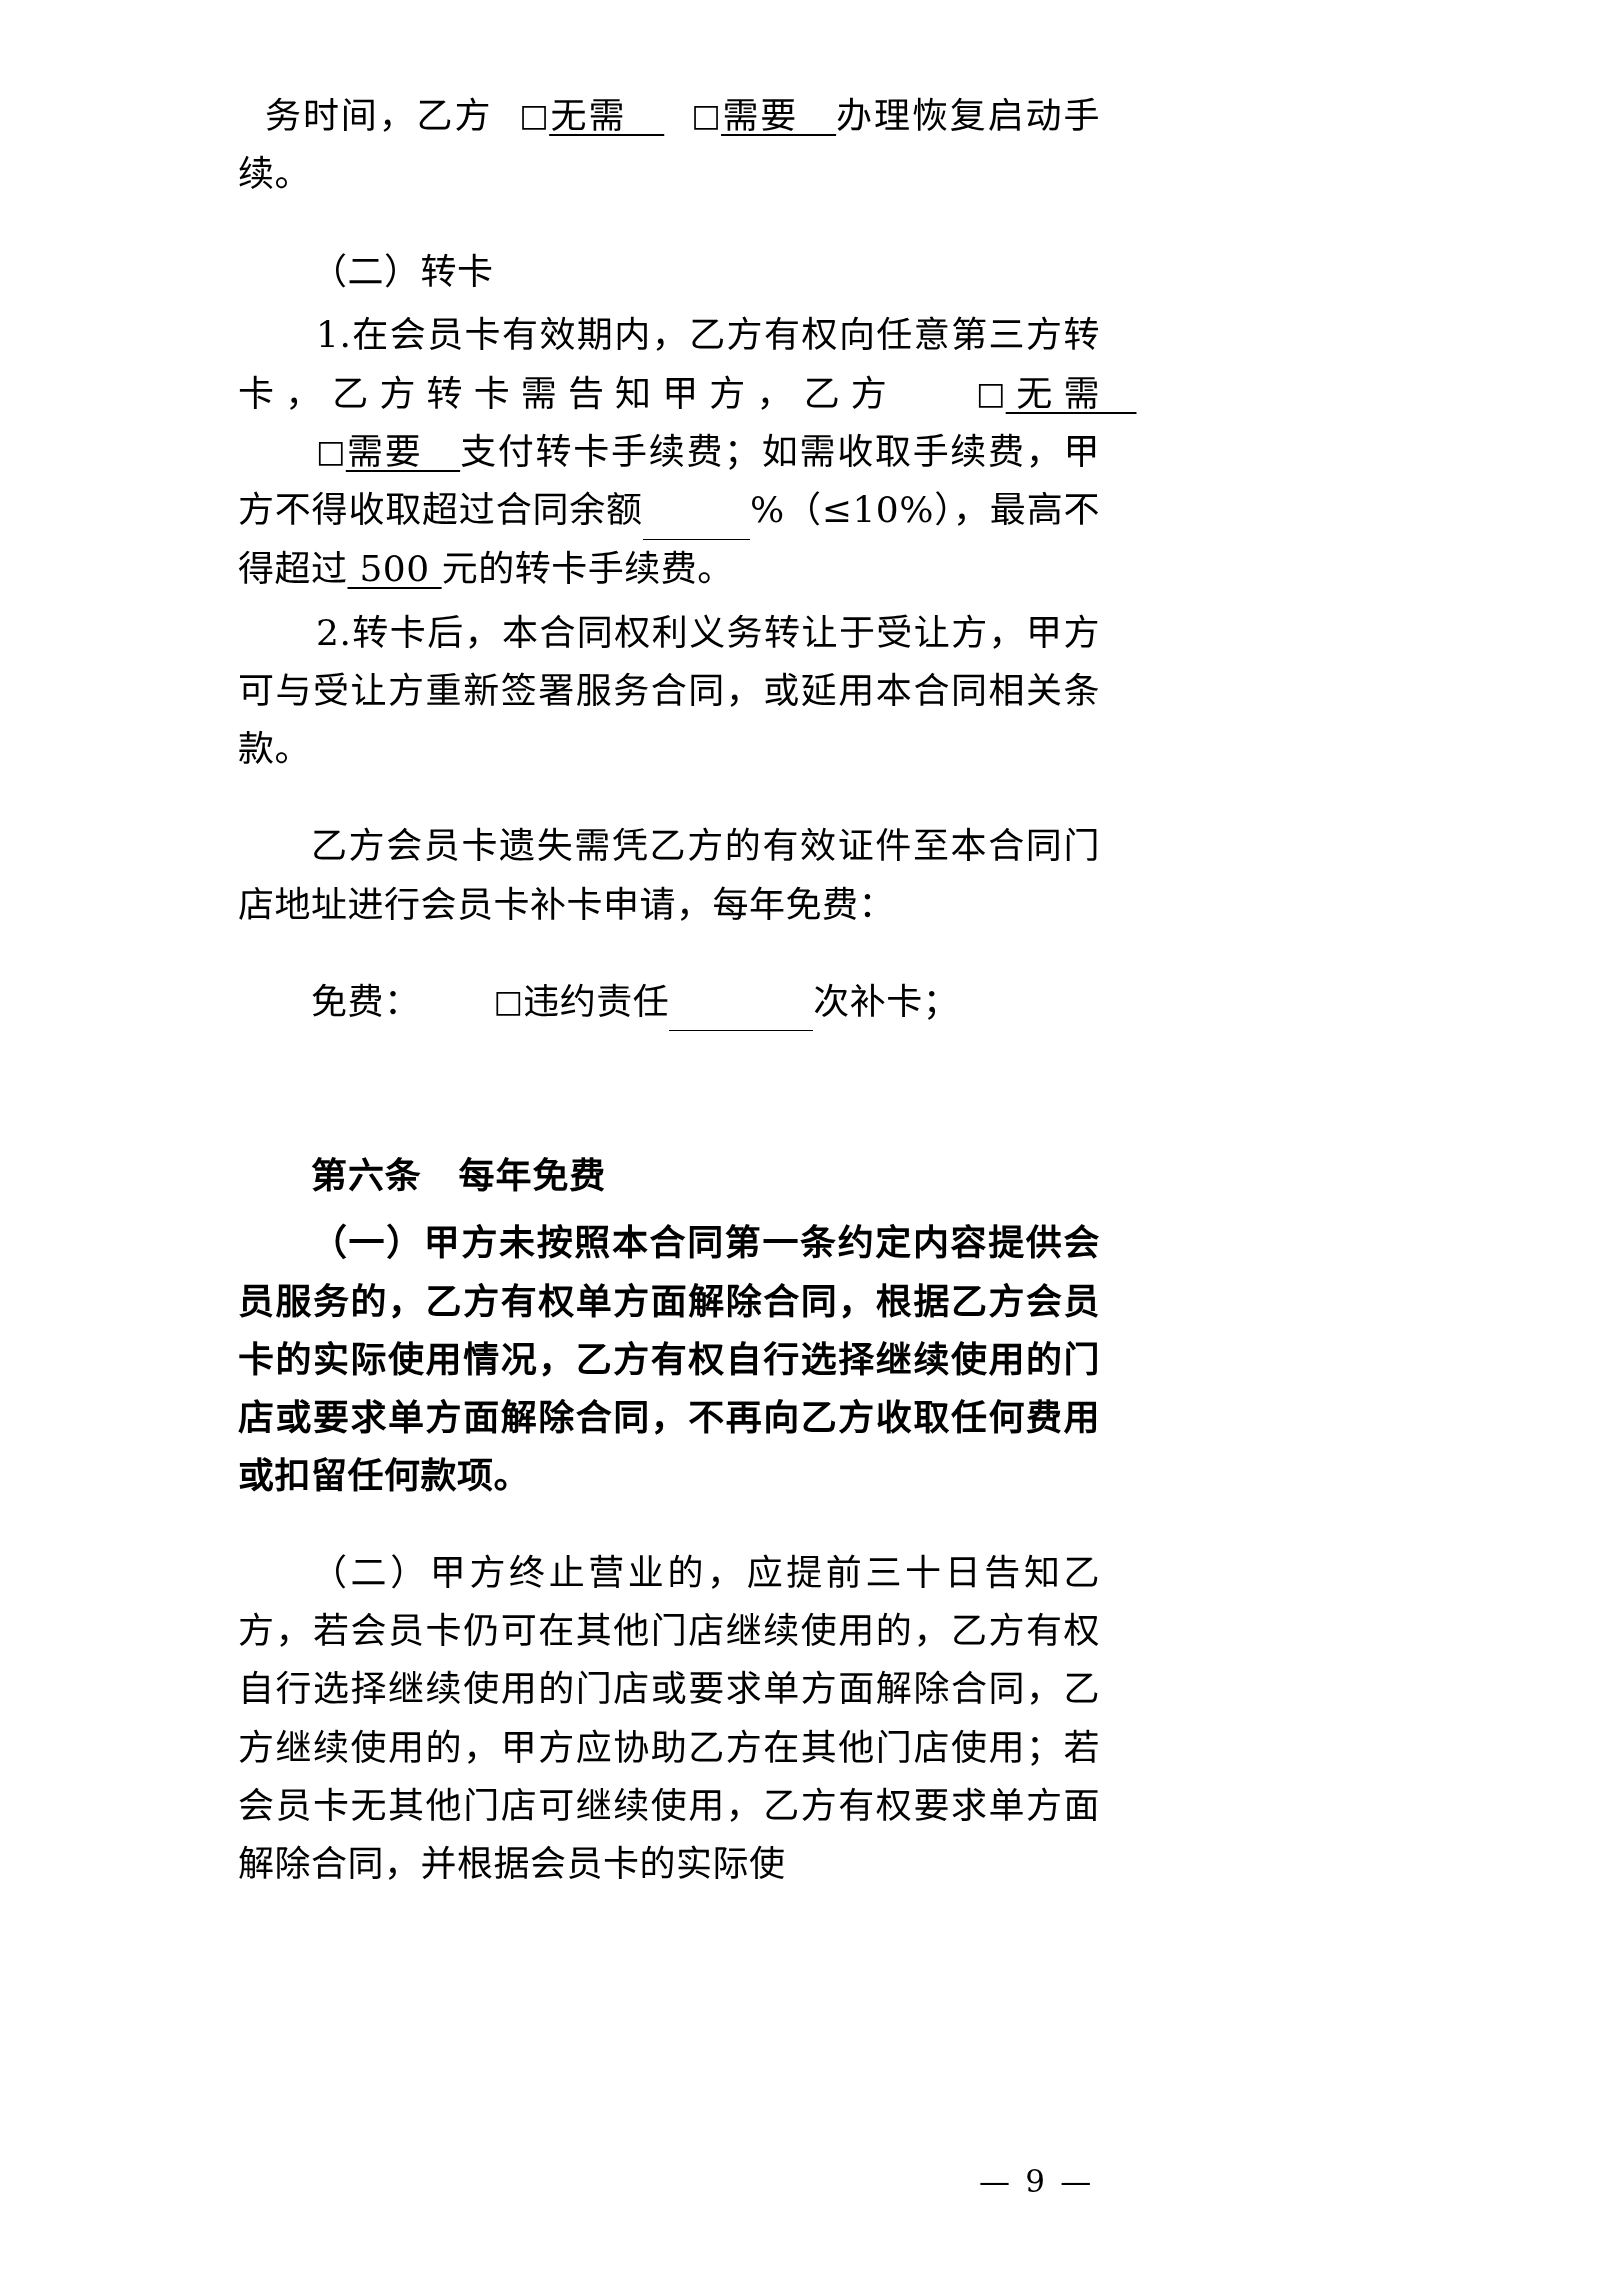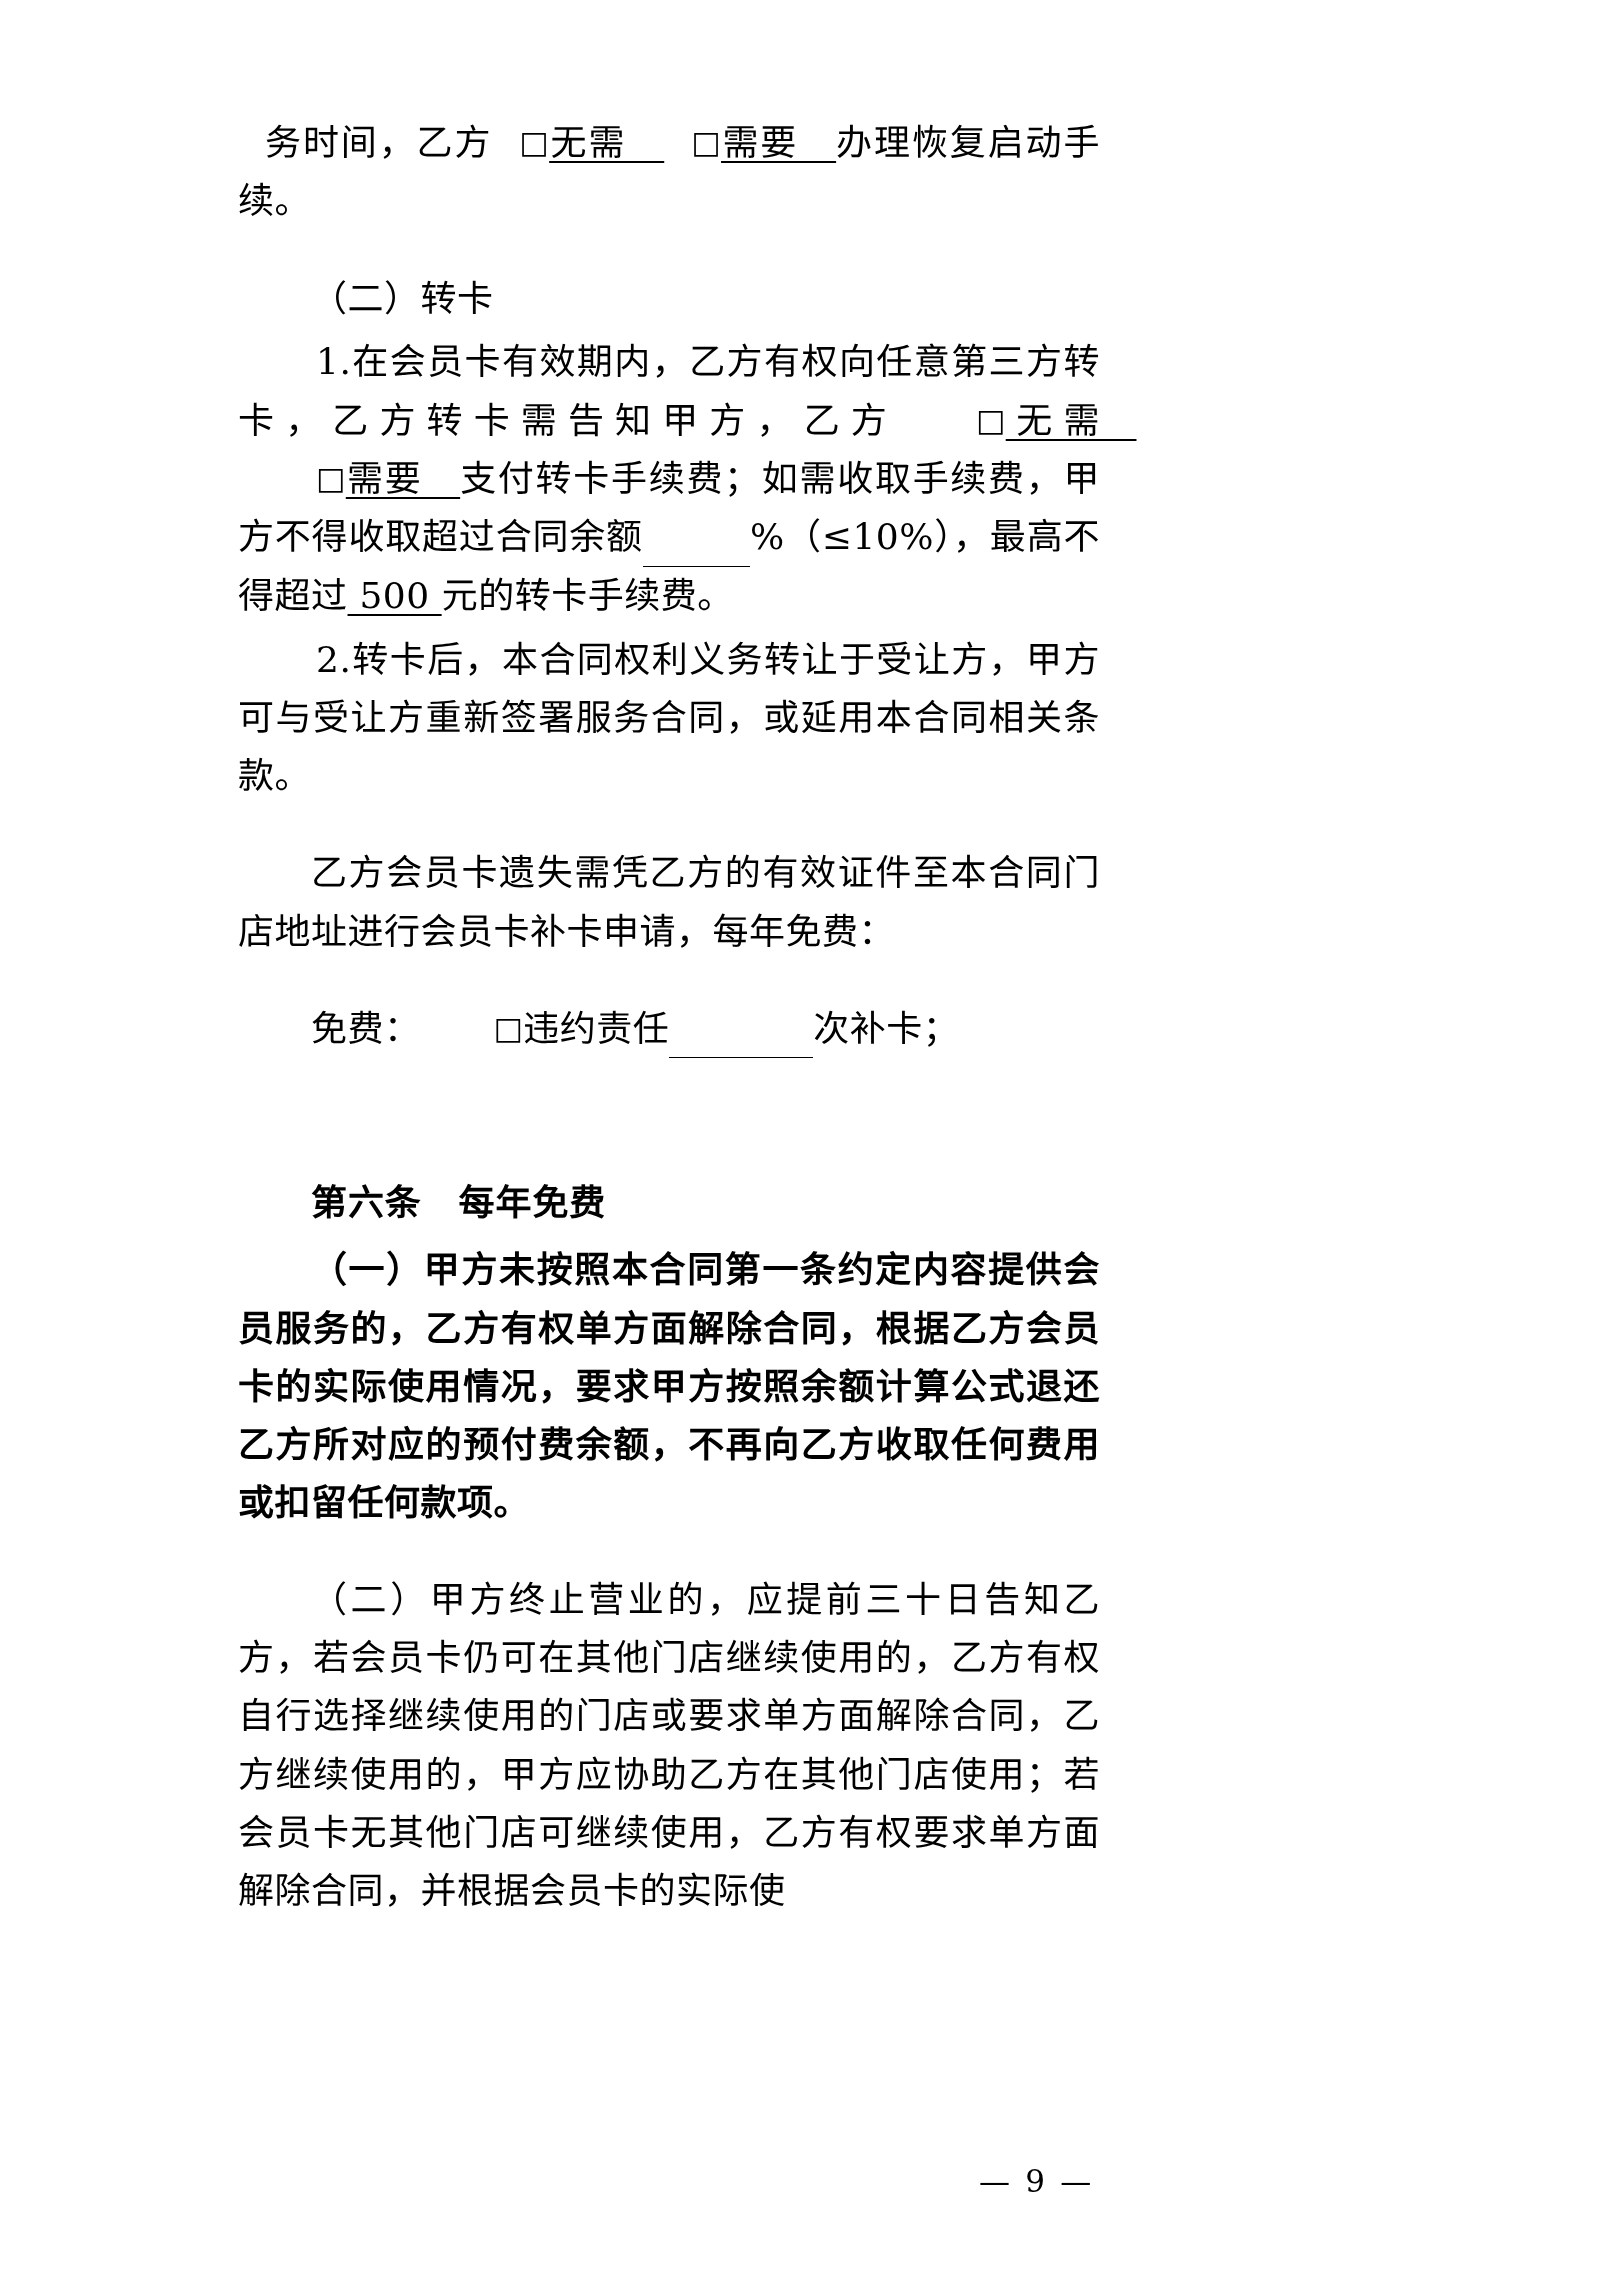--- a/index.html
+++ b/index.html
@@ -14,21 +14,21 @@
     font-family: "DejaVu Serif", "Liberation Serif", serif;
     color: #000000;
     overflow: hidden;
   }
   .page {
     position: absolute;
     top: 0; left: 0;
     width: 1332px;
     height: 2294px;
     box-sizing: border-box;
-    padding: 114px 232px 109px 238px;
+    padding: 87px 232px 109px 238px;
   }
   .doc-body {
     font-size: 36px;
     line-height: 1.62;
     letter-spacing: 0.5px;
   }
   p {
     margin: 0 0 5.5px 0;
     text-align: justify;
     text-justify: inter-ideograph;
@@ -100,21 +100,21 @@
 
     <p class="indent2">
       <span>免费：</span><span class="blk">□</span><span>违约责任</span><span class="blank-u w-lg"></span><span>次补卡；</span>
     </p>
 
 
     <div class="spacer-gap"></div>
 
     <p class="heading">第六条　每年免费</p>
 
-    <p class="bold-para">（一）甲方未按照本合同第一条约定内容提供会员服务的，乙方有权单方面解除合同，根据乙方会员卡的实际使用情况，要求甲方按照余额计算公式退还乙方所对应的预付费余额，不再向乙方收取任何费用或扣留任何款项。</p>
+    <p class="bold-para">（一）甲方未按照本合同第一条约定内容提供会员服务的，乙方有权单方面解除合同，根据乙方会员卡的实际使用情况，乙方有权自行选择继续使用的门店或要求单方面解除合同，不再向乙方收取任何费用或扣留任何款项。</p>
 
     <p class="indent2">（二）甲方终止营业的，应提前三十日告知乙方，若会员卡仍可在其他门店继续使用的，乙方有权自行选择继续使用的门店或要求单方面解除合同，乙方继续使用的，甲方应协助乙方在其他门店使用；若会员卡无其他门店可继续使用，乙方有权要求单方面解除合同，并根据会员卡的实际使</p>
 
   </div>
 
   <div class="footer">— 9 —</div>
 </div>
 
 
 </body></html>

